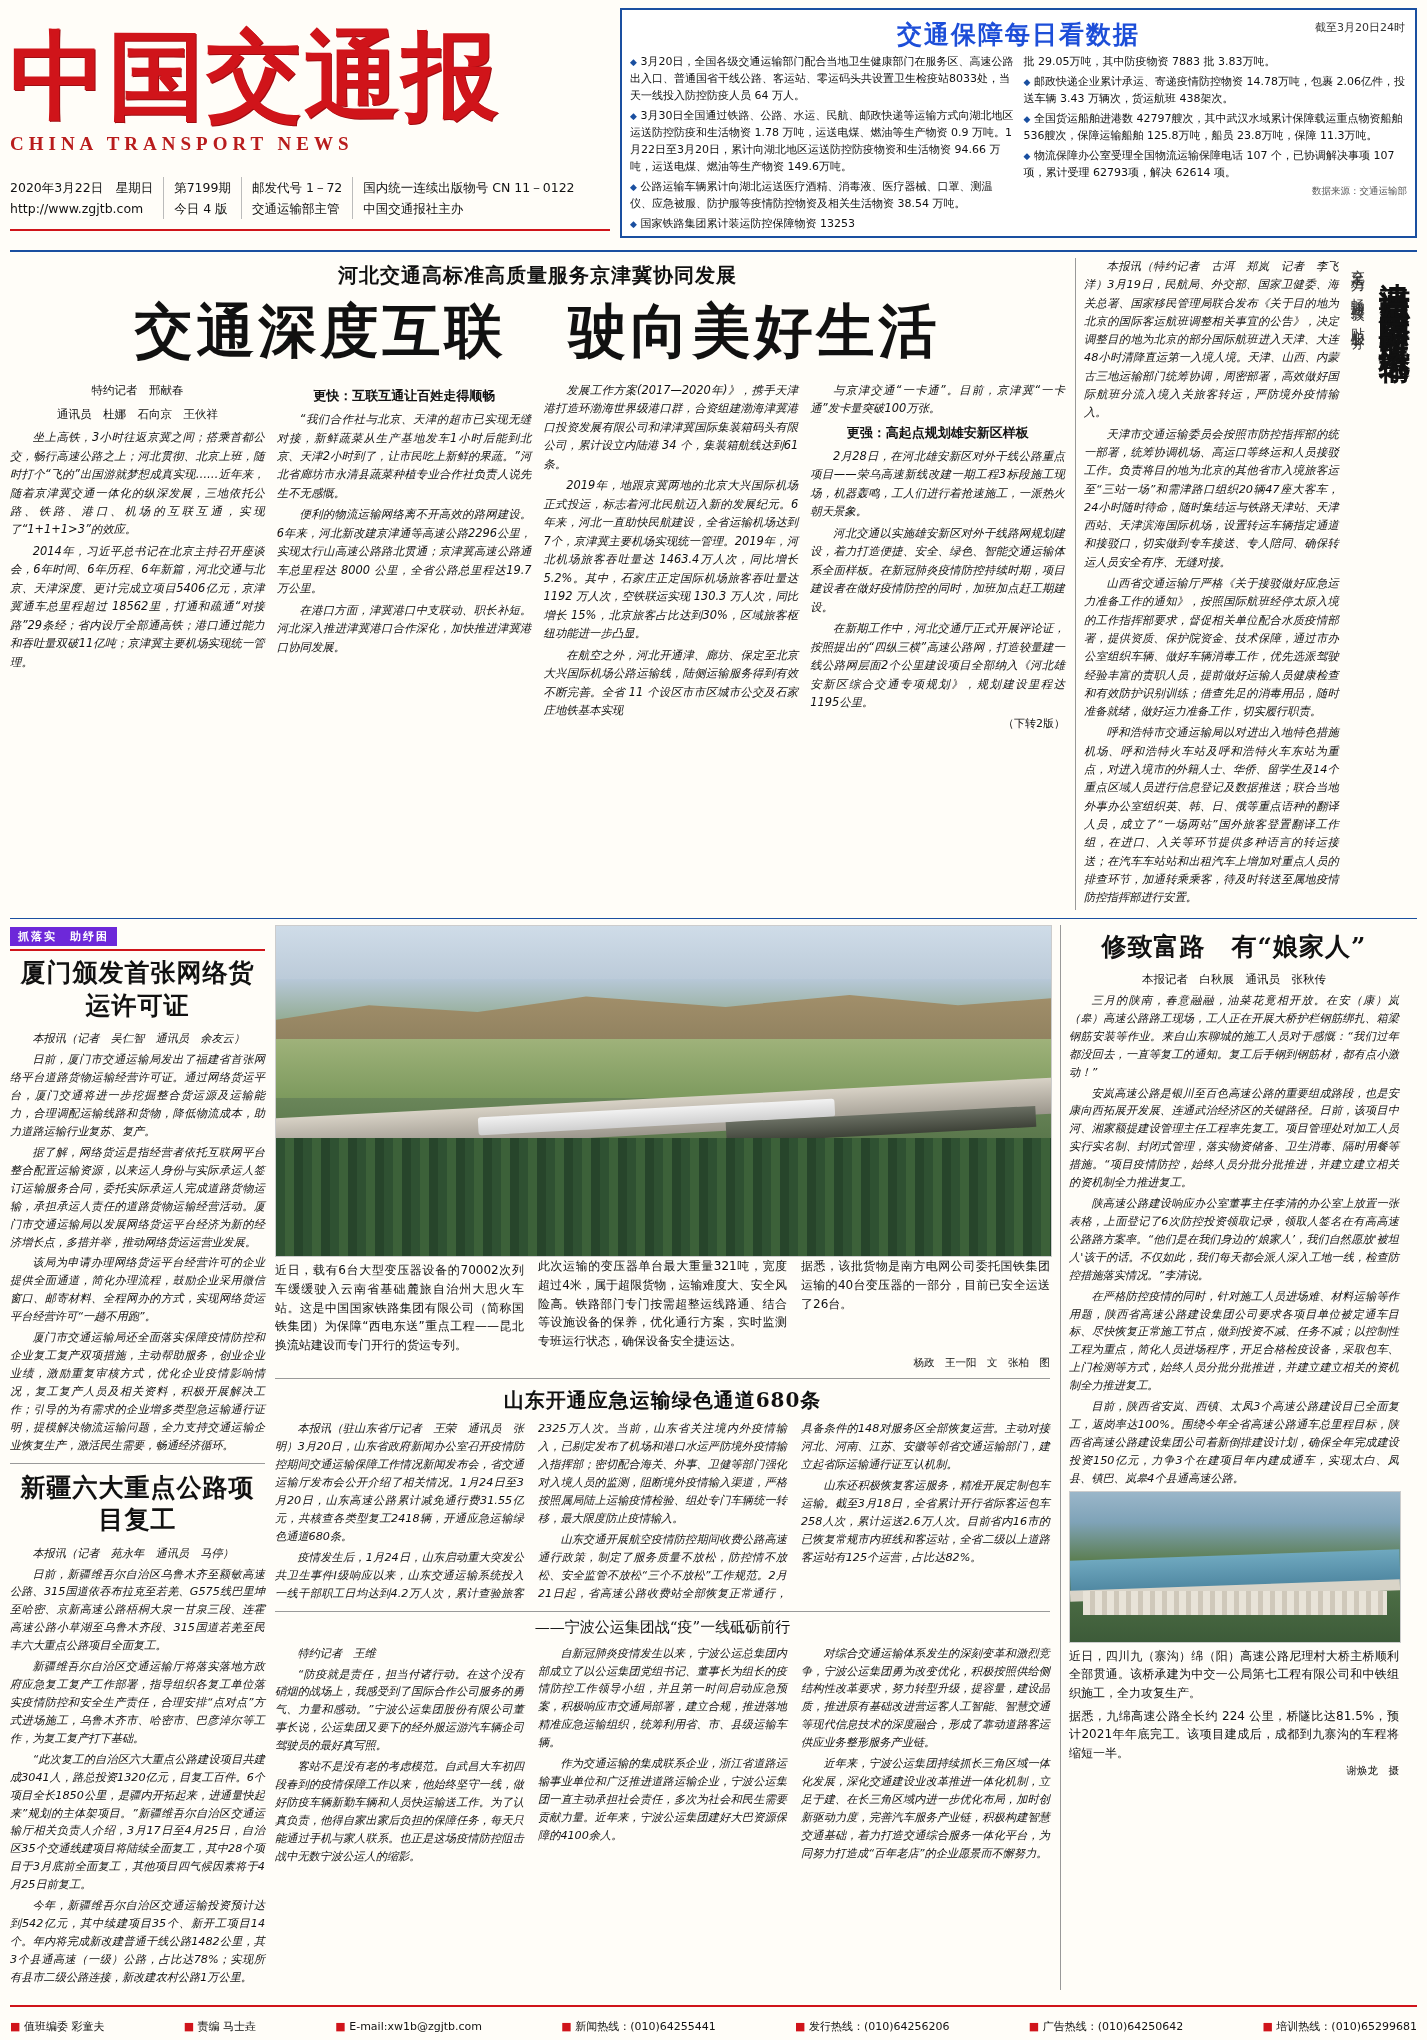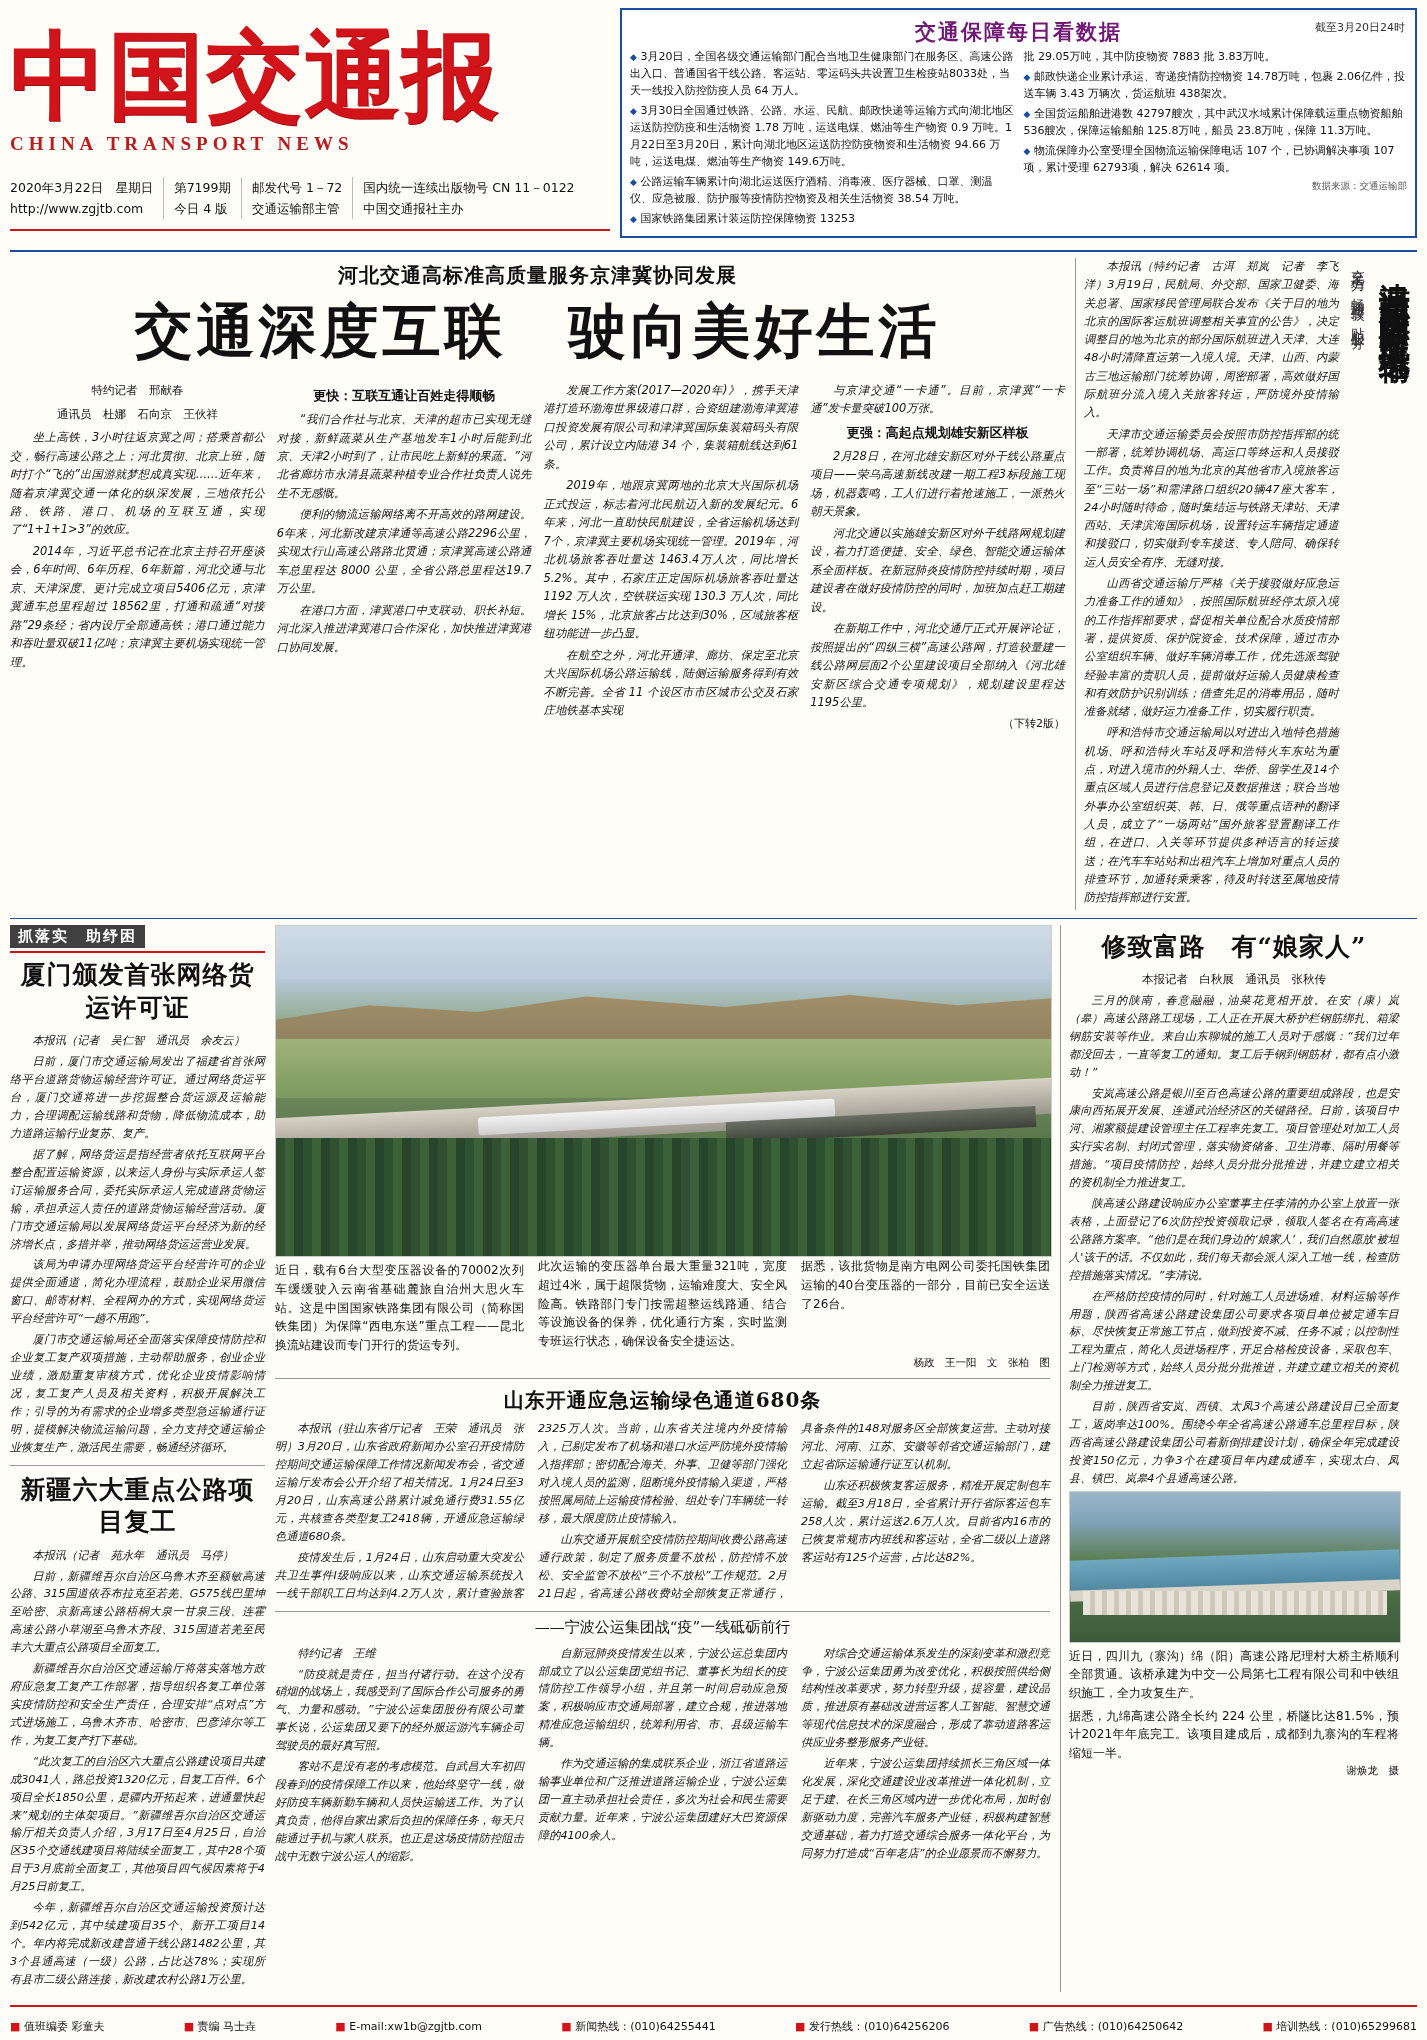--- a/index.html
+++ b/index.html
@@ -29,22 +29,22 @@
   }
   .mast-meta .col{padding:0 10px;border-left:1px solid #bbb;}
   .mast-meta .col:first-child{border-left:none;padding-left:0;}
   .mast-rule{border-top:2px solid #d0141a;margin-top:10px;width:600px;}
 
   .mast-right{
     flex:1;border:2px solid #1a4fa0;box-sizing:border-box;padding:6px 8px;
     background:#fff;height:230px;position:relative;
   }
   .hd-title{
-    text-align:center;color:#701a75;font-family:"DejaVu Serif",serif;
-    font-weight:bold;font-size:21px;letter-spacing:2px;margin:2px 0 2px;
+    text-align:center;color:#1d4ed8;font-family:"DejaVu Serif",serif;
+    font-weight:bold;font-size:25px;letter-spacing:2px;margin:2px 0 2px;
   }
   .hd-sub{position:absolute;right:10px;top:10px;font-size:11px;color:#333;}
   .hd-cols{display:flex;gap:10px;font-size:11px;line-height:1.55;}
   .hd-col{flex:1;}
   .hd-item{margin-bottom:3px;text-indent:0;}
   .dia{color:#1a4fa0;font-size:9px;}
   .hd-src{font-size:9.5px;color:#555;text-align:right;}
 
   
   .lead-wrap{display:flex;gap:10px;margin-top:4px;border-top:2px solid #1a4fa0;padding-top:6px;}
@@ -77,21 +77,21 @@
   }
   .vbody{font-size:11.3px;line-height:1.62;text-align:justify;flex:1;}
 
   
   .mid{display:flex;gap:10px;margin-top:8px;border-top:1px solid #1a4fa0;padding-top:6px;}
   .col-left{width:255px;}
   .col-mid{width:775px;}
   .col-right{width:330px;border-left:1px solid #999;padding-left:8px;}
 
   .tag{
-    display:inline-block;background:#404040;color:#fff;font-size:15px;font-weight:bold;
+    display:inline-block;background:#6d28d9;color:#fff;font-size:11px;font-weight:bold;
     padding:2px 8px;font-family:"DejaVu Serif",serif;letter-spacing:2px;
   }
   .tag-row{border-bottom:2px solid #d0141a;padding-bottom:3px;margin-bottom:6px;}
   .h2{
     font-family:"DejaVu Serif",serif;font-weight:bold;font-size:25px;line-height:1.3;
     text-align:center;margin:6px 0 8px;letter-spacing:1px;
   }
   .h3{
     font-family:"DejaVu Serif",serif;font-weight:bold;font-size:20px;line-height:1.35;
     text-align:center;margin:6px 0 6px;letter-spacing:1px;

